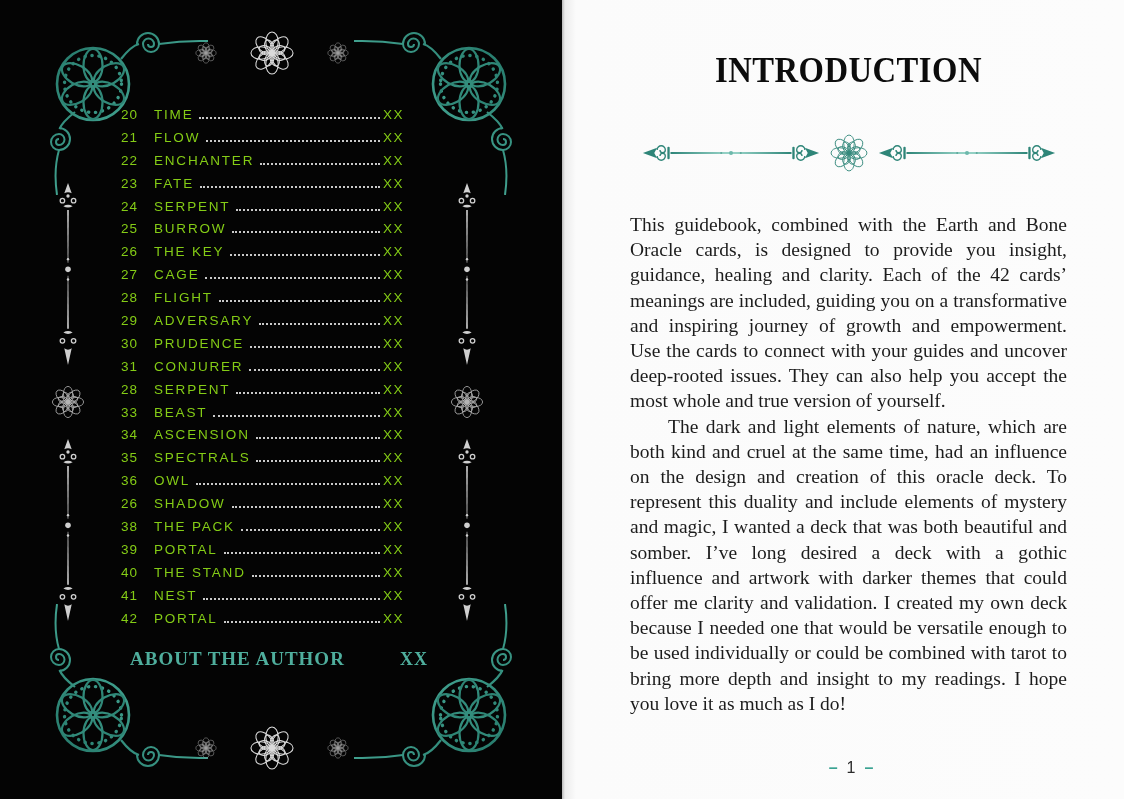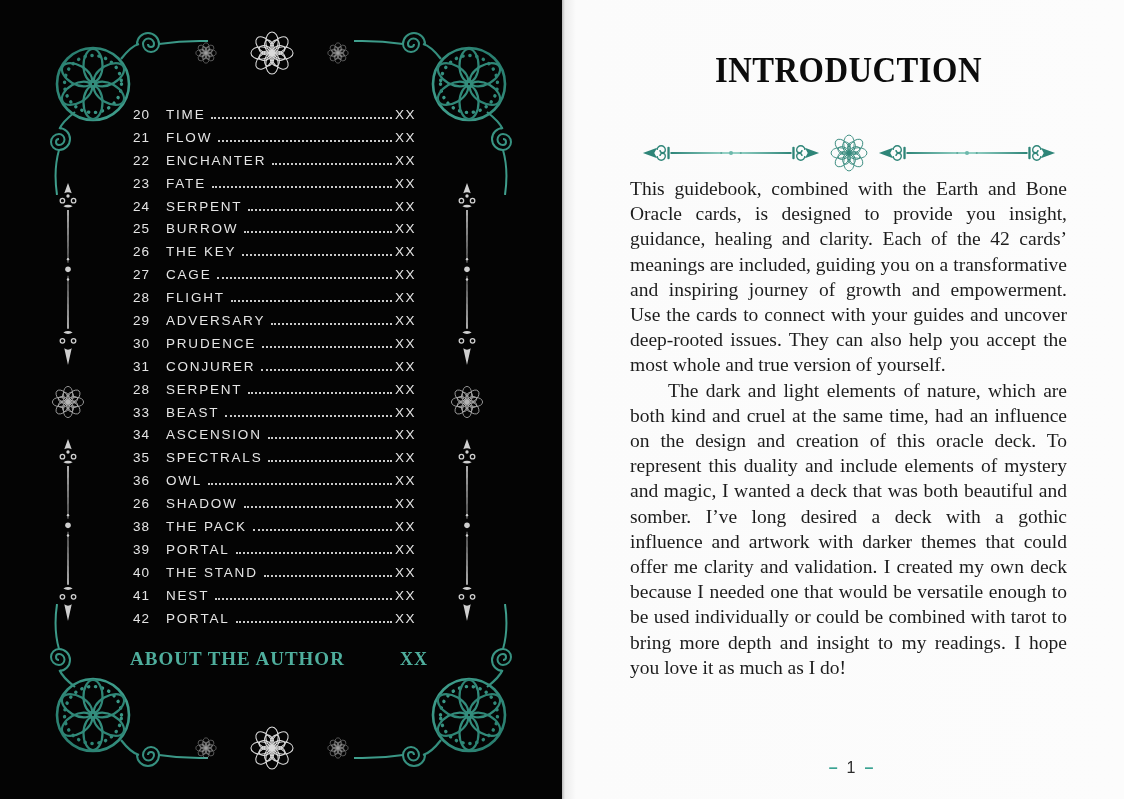--- a/index.html
+++ b/index.html
@@ -19,41 +19,41 @@
   .center-orn.bot{bottom:22px;}
   .flower-lg{width:54px;height:54px;color:#dcdcdc;}
   .flower-sm{width:26px;height:26px;color:#9f9f9f;}
 
   .side-col{position:absolute;top:180px;height:444px;width:36px;display:flex;flex-direction:column;align-items:center;justify-content:space-between;}
   .side-col.left{left:50px;}
   .side-col.right{right:77px;}
   .spear{width:26px;height:188px;color:#cfcfcf;}
   .side-flower{width:40px;height:40px;color:#b5b5b5;}
 
-  .toc{position:absolute;left:118px;top:107px;width:298px;color:#e5e5e5;font-family:"Liberation Sans",sans-serif;}
+  .toc{position:absolute;left:106px;top:107px;width:298px;color:#84cc16;font-family:"Liberation Sans",sans-serif;}
   .toc-row{display:flex;align-items:baseline;height:22.9px;font-size:13.5px;letter-spacing:1.8px;}
   .toc-num{flex:none;width:32px;text-align:right;margin-right:16px;letter-spacing:1px;}
   .toc-title{flex:none;white-space:nowrap;text-align:right;}
   .toc-leader{flex:1;border-bottom:2px dotted #c9c9c9;margin:0 3px 3px 6px;min-width:10px;}
   .toc-page{flex:none;letter-spacing:1.5px;}
 
   .about-row{position:absolute;left:130px;top:648px;width:298px;display:flex;justify-content:space-between;align-items:baseline;color:#4fae9d;font-family:"Liberation Serif",serif;font-weight:bold;}
   .about-label{font-size:19px;letter-spacing:1px;}
   .about-page{font-size:18px;letter-spacing:1px;}
 
   
   .page-right{position:relative;flex:none;width:562px;height:799px;
     background:linear-gradient(90deg,#b9b9b9 0px,#ececec 3px,#fbfbfb 14px,#fcfcfc 100%);}
   .intro{position:relative;padding:50px 57px 0 68px;}
   .intro h1{margin:0;text-align:center;font-family:"Liberation Serif",serif;font-weight:700;
     font-size:34px;line-height:40px;letter-spacing:0.5px;color:#0c0c0c;transform:scale(0.96,1.06);}
   .divider{margin-top:40px;display:flex;align-items:center;justify-content:center;gap:6px;}
   .div-half{width:178px;height:34px;color:#2e8578;flex:none;}
   .div-flower{width:46px;height:46px;color:#35897c;flex:none;}
-  .body-text{font-family:"Liberation Serif",serif;font-size:19.5px;line-height:25.2px;color:#1c1c1c;text-align:justify;}
+  .body-text{margin-top:36px;font-family:"Liberation Serif",serif;font-size:19.5px;line-height:25.2px;color:#1c1c1c;text-align:justify;}
   .body-text p{margin:0;}
   .body-text p.indent{text-indent:38px;}
   .page-number{position:absolute;bottom:22px;left:73px;width:432px;display:flex;justify-content:center;align-items:baseline;gap:9px;
     font-family:"Liberation Sans",sans-serif;font-size:16px;color:#2b2b2b;}
   .page-number .dash{color:#3aa392;font-weight:bold;}
 </style>
 </head>
 <body>
 
 <svg width="0" height="0" style="position:absolute" aria-hidden="true">

